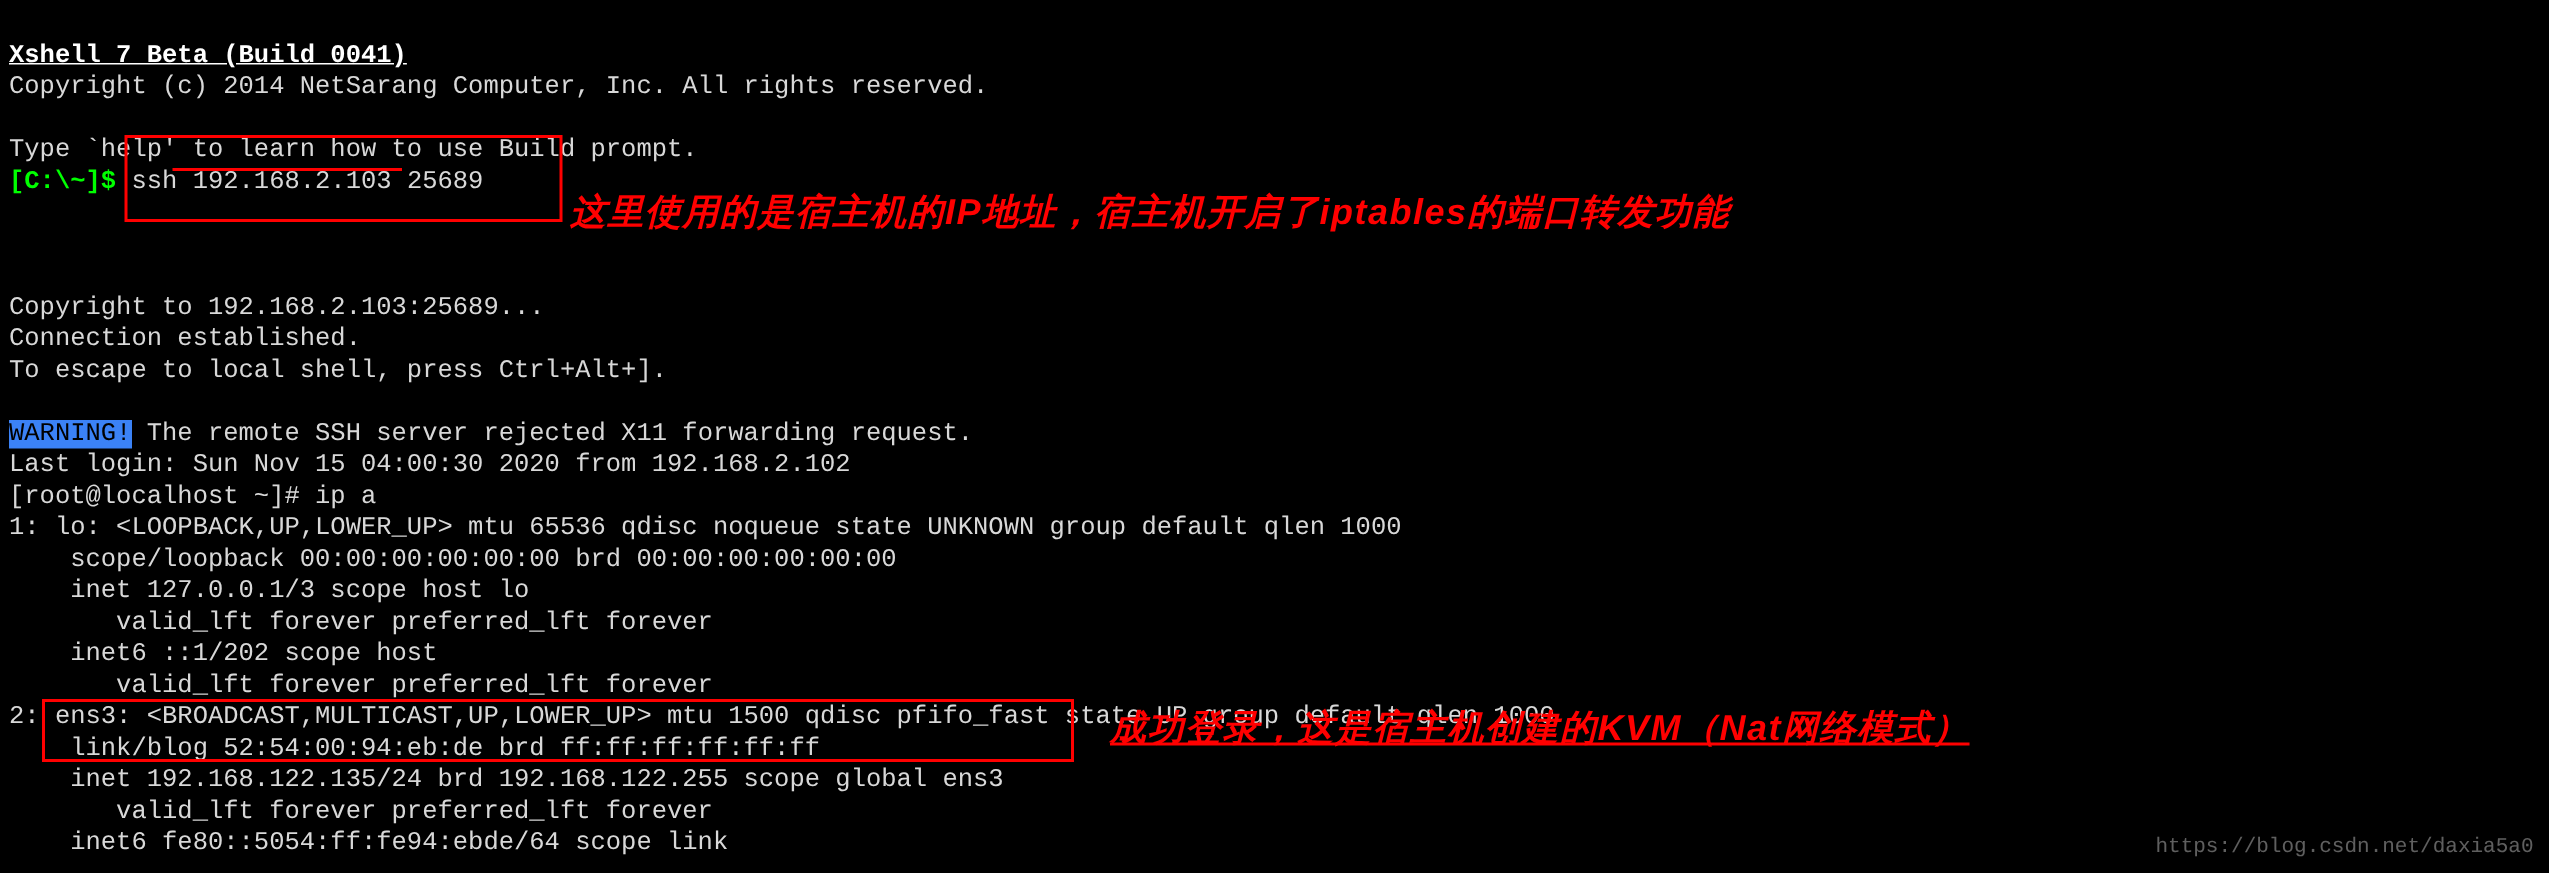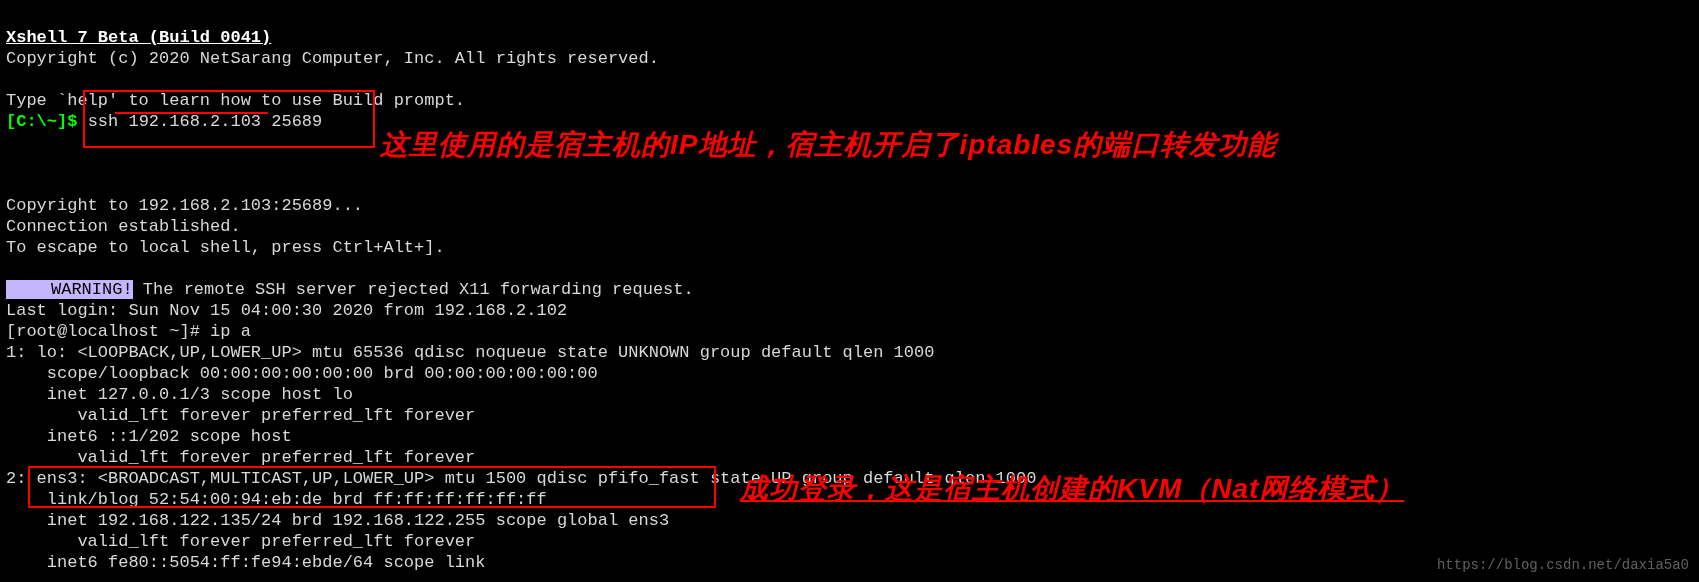--- a/index.html
+++ b/index.html
@@ -17,23 +17,22 @@
   }
   .terminal {
     position: absolute;
     left: 6px;
     top: 6px;
     white-space: pre;
   }
   .bold { font-weight: 700; color: #ffffff; text-decoration: underline; }
   .green-bold { color: #00ff00; font-weight: 700; }
   .inv-warn {
-    background: #c4b5fd;
+    background: #3b82f6;
     color: #000;
-    padding-left: 45px;
   }
   
   .box {
     position: absolute;
     border: 2px solid #ff0000;
     box-sizing: border-box;
     pointer-events: none;
   }
   #box1 { left: 83px;  top: 90px;  width: 292px; height: 58px; }
   #box2 { left: 28px;  top: 466px; width: 688px; height: 42px; }
@@ -45,21 +44,21 @@
     pointer-events: none;
   }
   #ul1 { left: 115px; top: 112px; width: 153px; }
   
   .annot {
     position: absolute;
     color: #ff0000;
     font-family: "SimHei","Microsoft YaHei","Heiti SC",sans-serif;
     font-weight: 700;
     font-style: italic;
-    font-size: 28px;
+    font-size: 24px;
     line-height: 1.2;
     letter-spacing: 1px;
     pointer-events: none;
   }
   #annot1 { left: 380px; top: 128px; }
   #annot2 { left: 740px; top: 472px; text-decoration: underline; }
   
   .watermark {
     position: absolute;
     right: 10px;
@@ -68,21 +67,21 @@
     font-family: Liberation Mono, monospace;
     font-size: 14px;
     pointer-events: none;
   }
 </style>
 </head>
 <body>
 
 <div class="terminal">
 <span class="bold">Xshell 7 Beta (Build 0041)</span>
-<span>Copyright (c) 2020 NetSarang Computer, Inc. All rights reserved.</span>
+<span>Copyright (c) 2014 NetSarang Computer, Inc. All rights reserved.</span>
 
 <span>Type `help' to learn how to use Build prompt.</span>
 <span class="green-bold">[C:\~]$ </span><span>ssh 192.168.2.103 25689</span>
 
 
 
 <span>Copyright to 192.168.2.103:25689...</span>
 <span>Connection established.</span>
 <span>To escape to local shell, press Ctrl+Alt+].</span>
 

